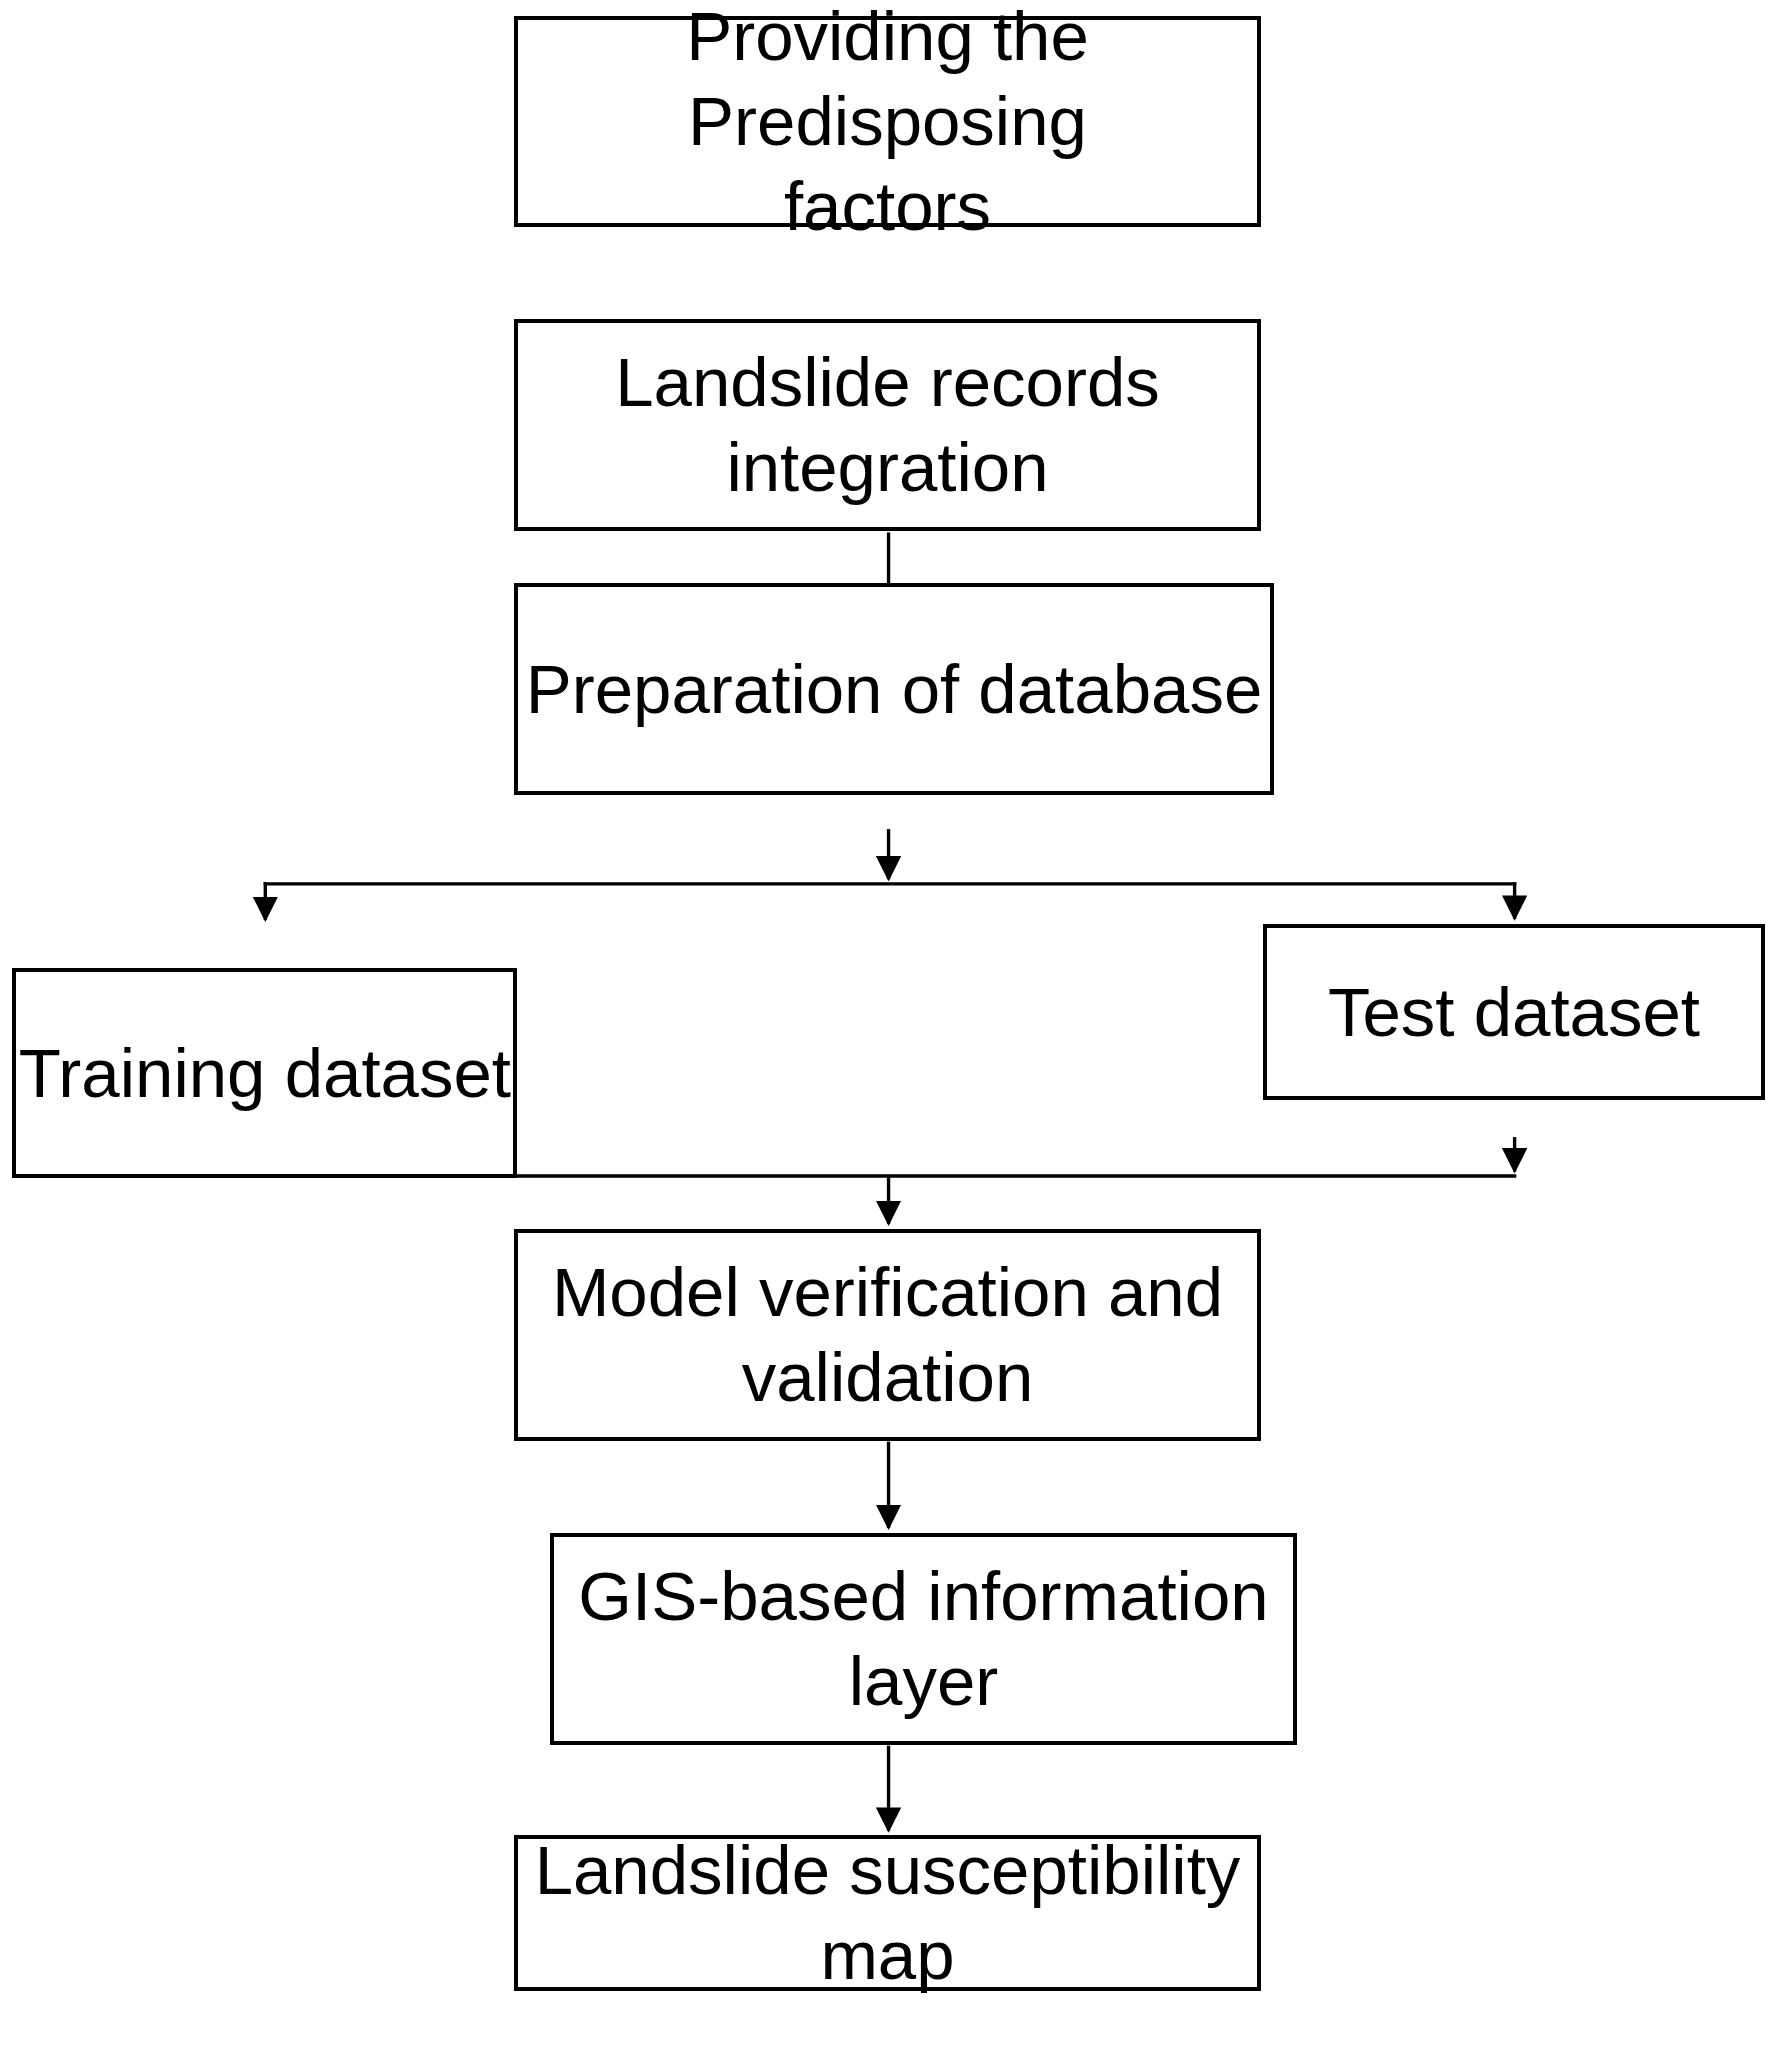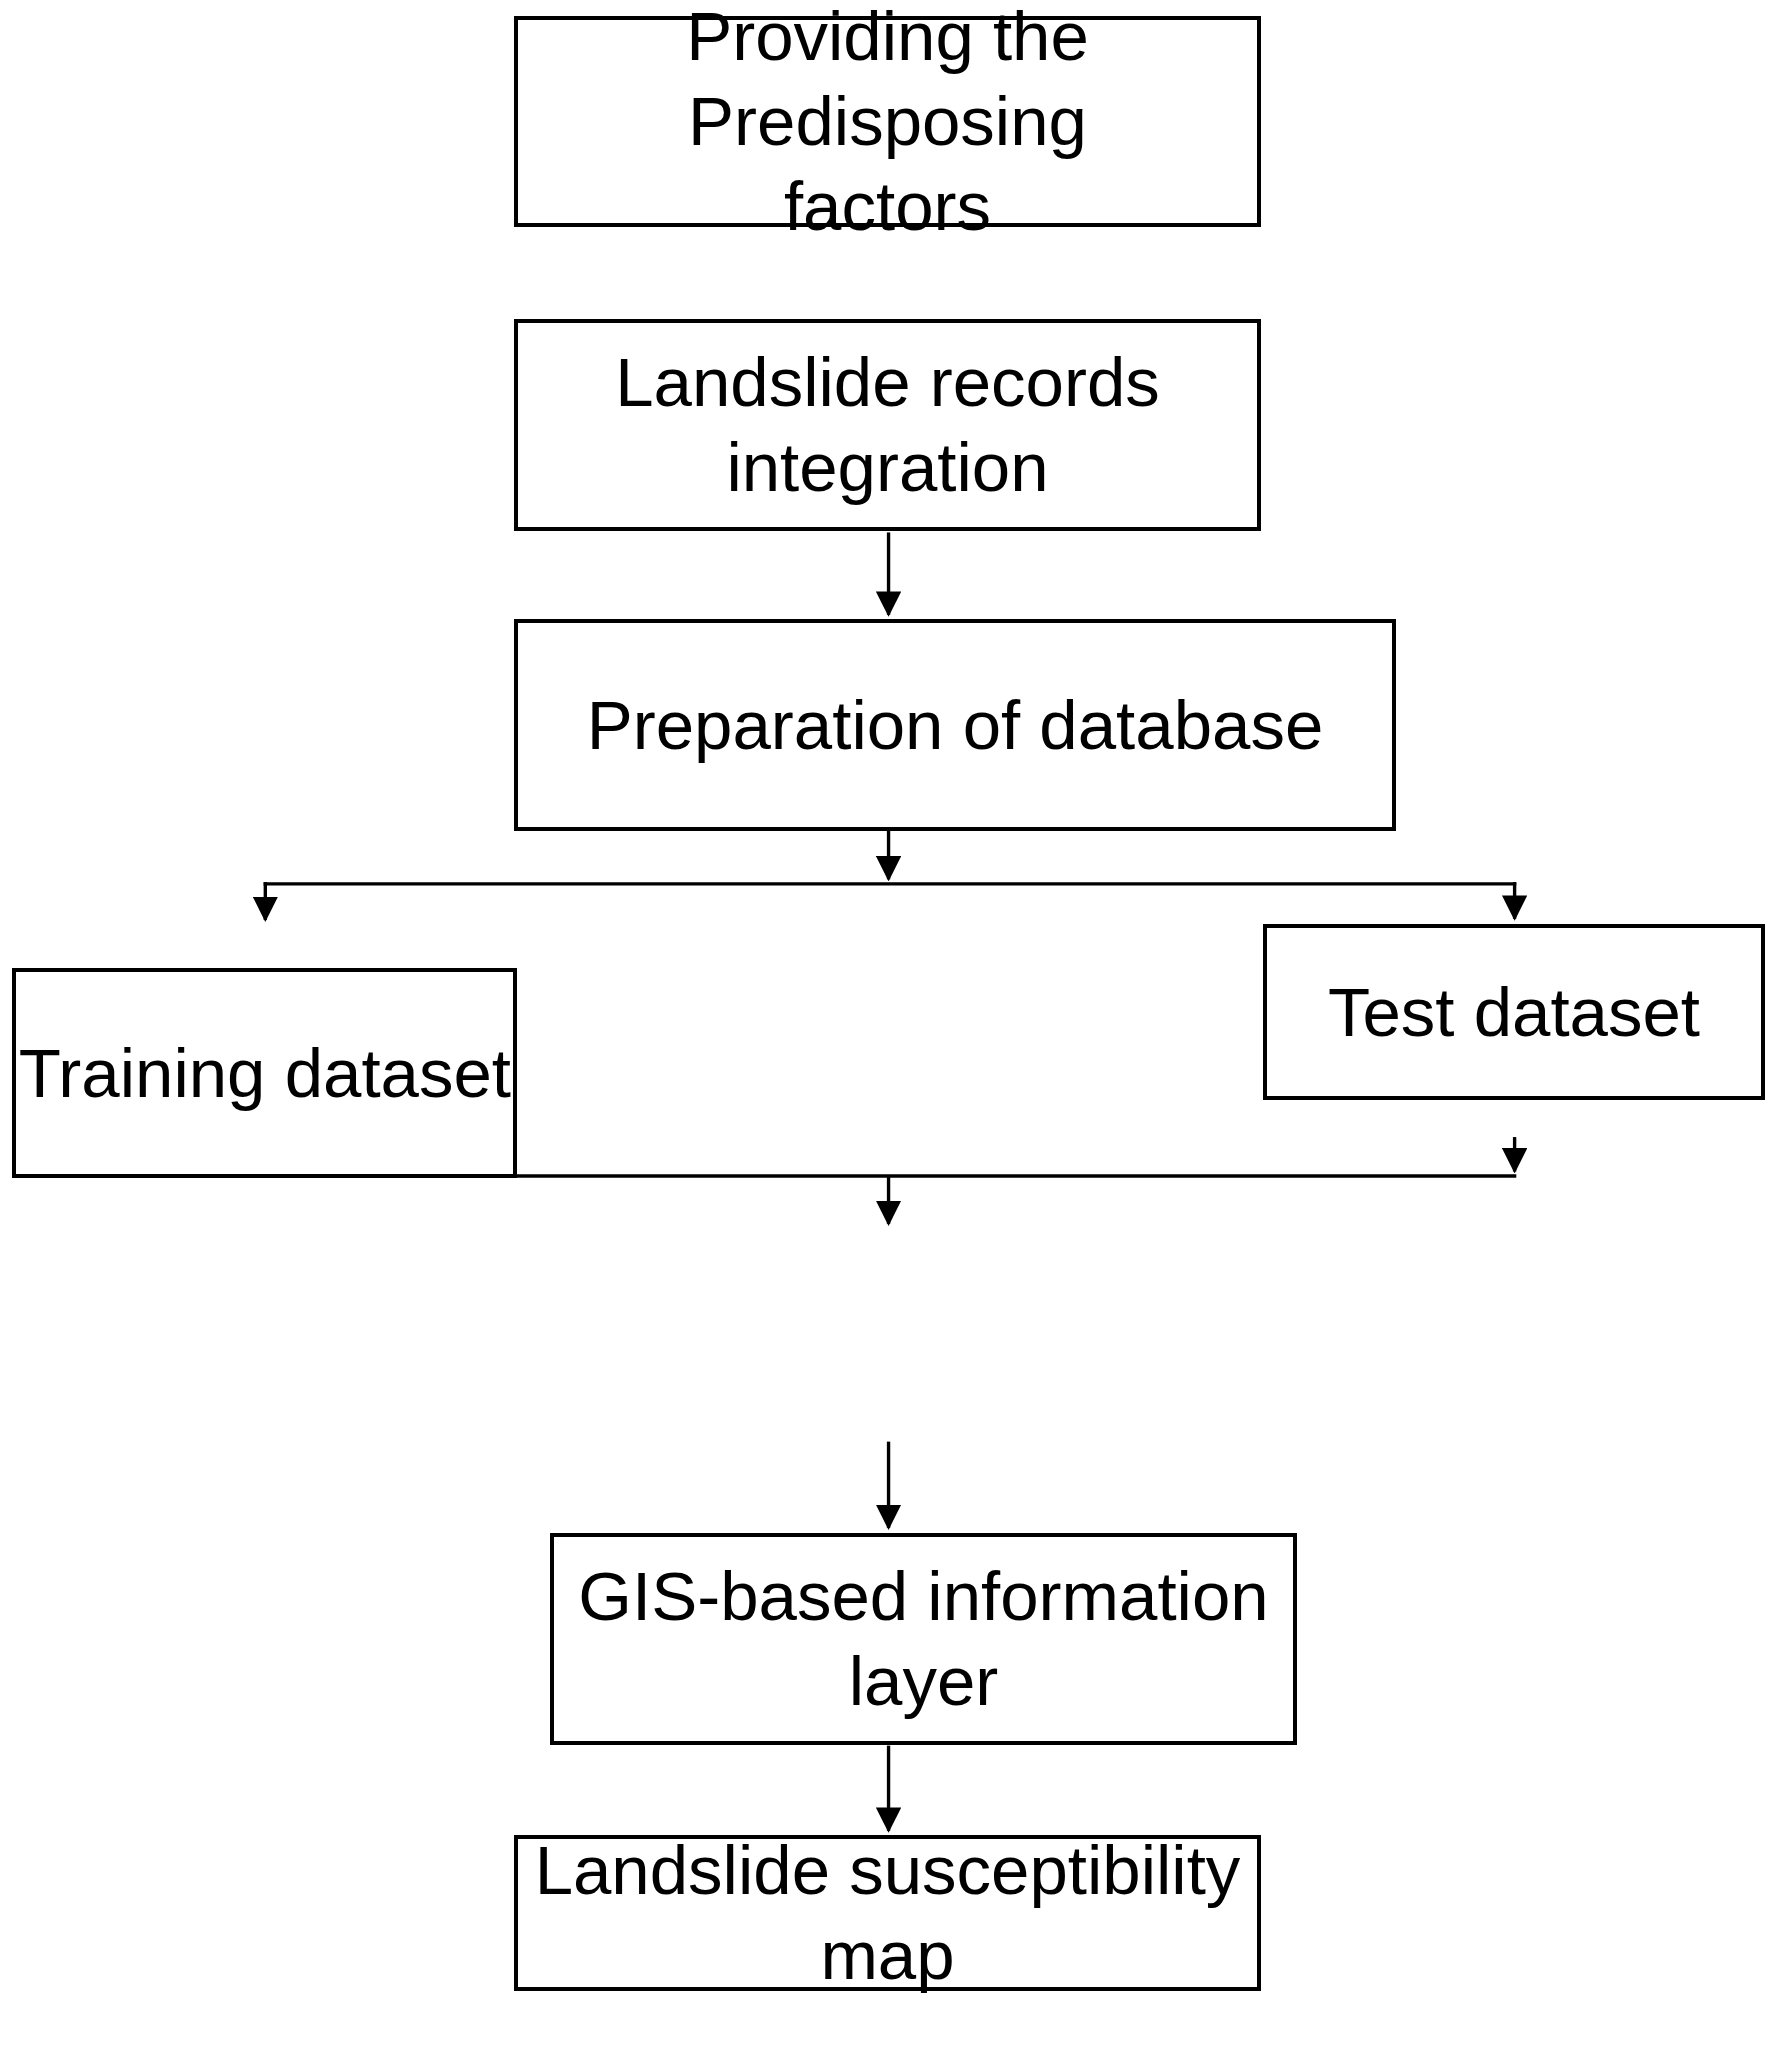--- a/index.html
+++ b/index.html
@@ -20,21 +20,21 @@
     justify-content:center;
     text-align:center;
     font-size:69px;
     line-height:85px;
     color:#000;
     white-space:pre-line;
   }
   
   .n-predisposing{left:514px;top:16px;width:747px;height:211px;}
   .n-records{left:514px;top:319px;width:747px;height:212px;}
-  .n-database{left:514px;top:619px;width:882px;height:212px;}
+  .n-database{left:514px;top:583px;width:760px;height:212px;}
   .n-training{left:12.4px;top:968px;width:505px;height:210px;}
   .n-test{left:1263px;top:924px;width:502px;height:176px;}
   .n-model{left:514px;top:1229px;width:747px;height:212px;}
   .n-gis{left:514px;top:1533px;width:747px;height:212px;margin-left:36px;}
   .n-map{left:514px;top:1835px;width:747px;height:156px;}
   .wires{
     position:absolute;left:0;top:0;width:1785px;height:2066px;
     pointer-events:none;
   }
 </style>
@@ -73,20 +73,22 @@
 
   <div class="node n-records">Landslide records
 integration</div>
 
   <div class="node n-database">Preparation of database</div>
 
   <div class="node n-training">Training dataset</div>
 
   <div class="node n-test">Test dataset</div>
 
+  <div class="node n-model">Model verification and
+validation</div>
 
   <div class="node n-gis">GIS-based information
 layer</div>
 
   <div class="node n-map">Landslide susceptibility
 map</div>
 
 </div>
 
 

